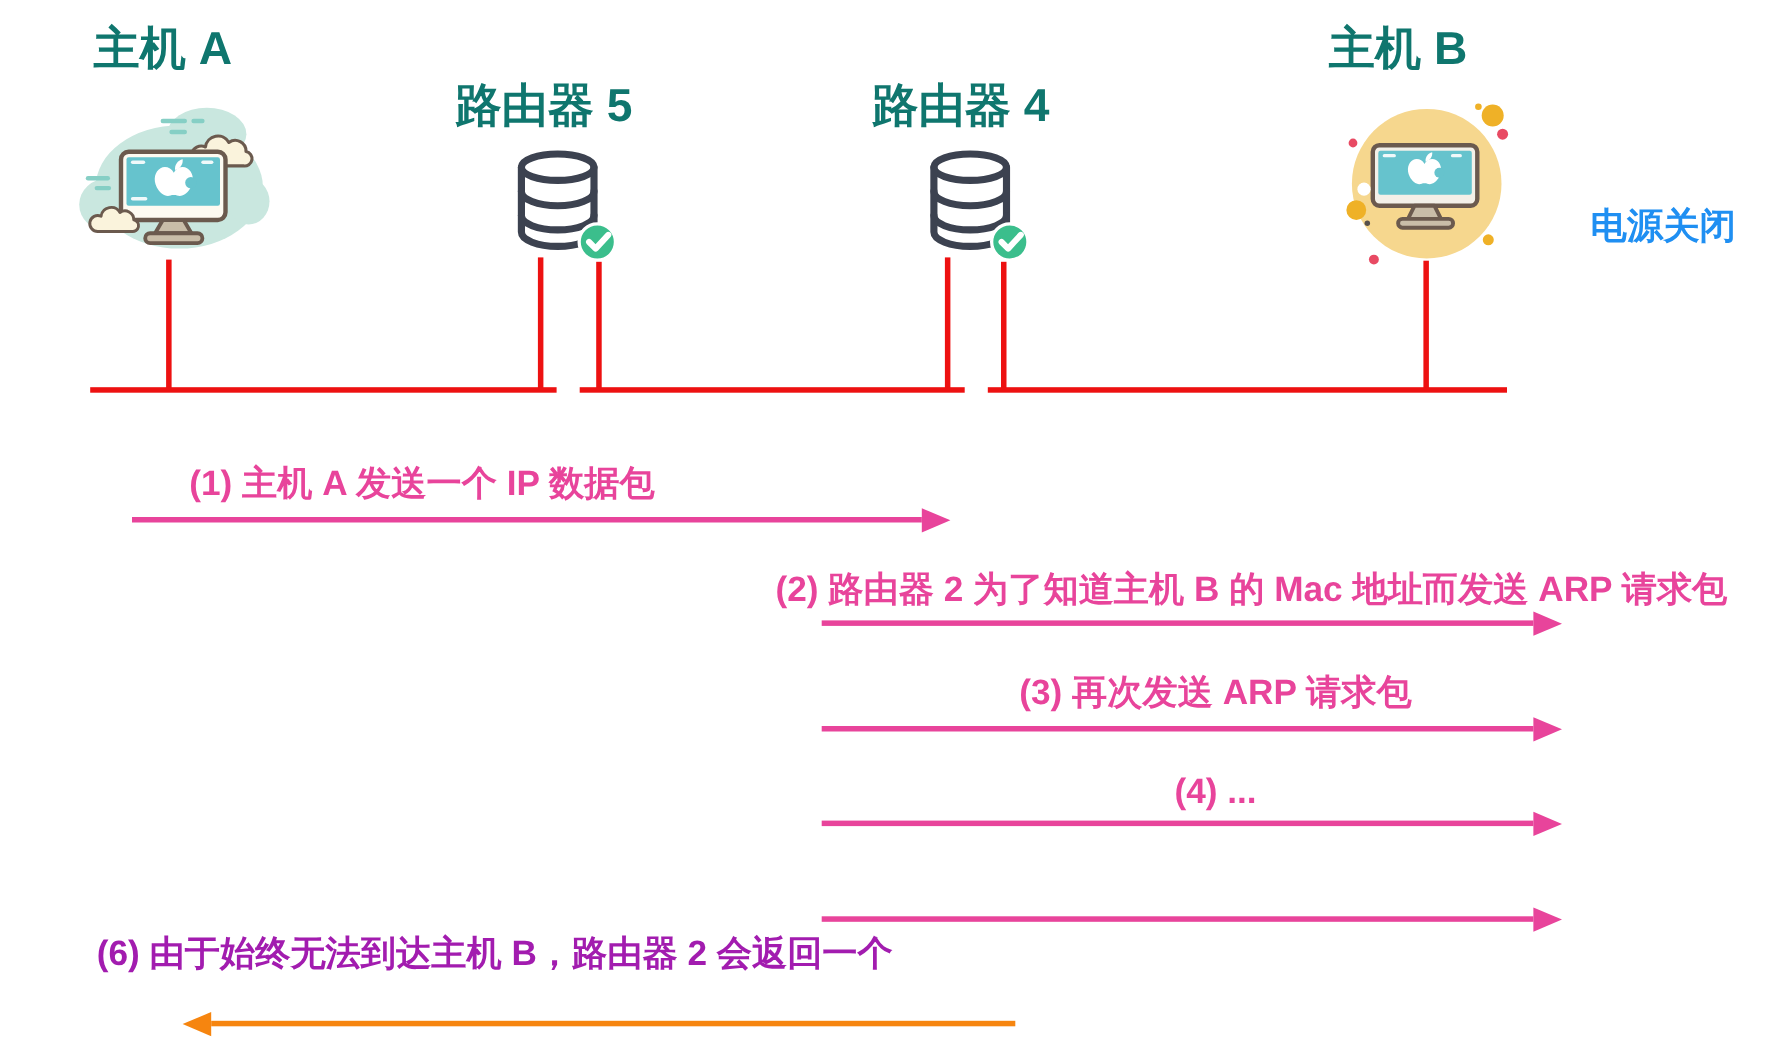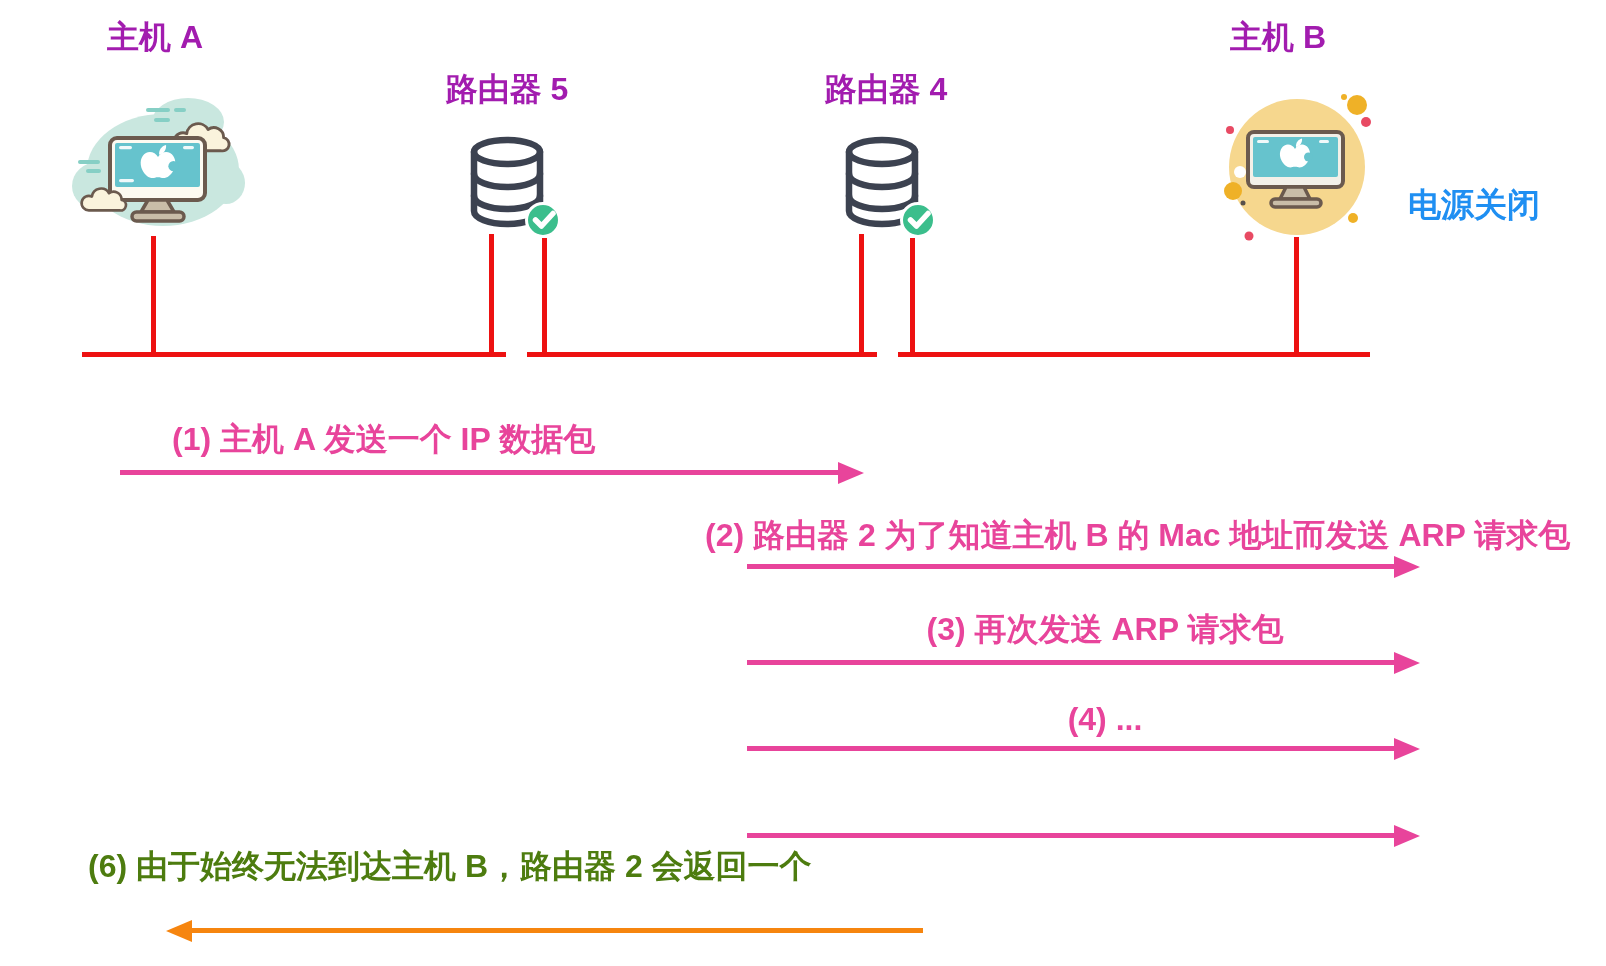--- a/index.html
+++ b/index.html
@@ -1,28 +1,28 @@
 <!DOCTYPE html>
 <html><head>
 <meta charset="utf-8">
 <style>
   html,body{margin:0;padding:0;background:#ffffff;}
   .canvas{
     position:relative;width:1606px;height:966px;background:#ffffff;overflow:hidden;
     font-family:"Liberation Sans","DejaVu Sans",sans-serif;
   }
-  .node-label{position:absolute;font-size:32px;font-weight:bold;color:#a21caf;text-align:center;white-space:nowrap;}
-  .status-label{position:absolute;font-size:33px;font-weight:bold;color:#1F8FF2;white-space:nowrap;}
+  .node-label{position:absolute;font-size:42px;font-weight:bold;color:#0f766e;text-align:left;white-space:nowrap;}
+  .status-label{position:absolute;font-size:33px;font-weight:bold;color:#1F8FF2;white-space:nowrap;margin-left:38px;}
   .icon{position:absolute;}
   .vline,.hline{position:absolute;background:#ED1111;}
   .vline{width:5px;}
   .hline{height:5px;}
   .msg-label{position:absolute;font-size:32px;font-weight:bold;color:#E8449B;white-space:nowrap;}
   .msg-label.center{text-align:center;}
-  .msg-label.orange{color:#4d7c0f;text-align:center;line-height:38px;}
+  .msg-label.orange{color:#a21caf;text-align:center;line-height:38px;}
   .arrow{position:absolute;height:5px;color:#E8449B;background:currentColor;}
   .arrow.orange{color:#F6850F;}
   .arrow.right::after{
     content:"";position:absolute;left:100%;top:50%;transform:translateY(-50%);
     border-top:11px solid transparent;border-bottom:11px solid transparent;border-left:26px solid currentColor;
   }
   .arrow.left::before{
     content:"";position:absolute;right:100%;top:50%;transform:translateY(-50%);
     border-top:11px solid transparent;border-bottom:11px solid transparent;border-right:26px solid currentColor;
   }

